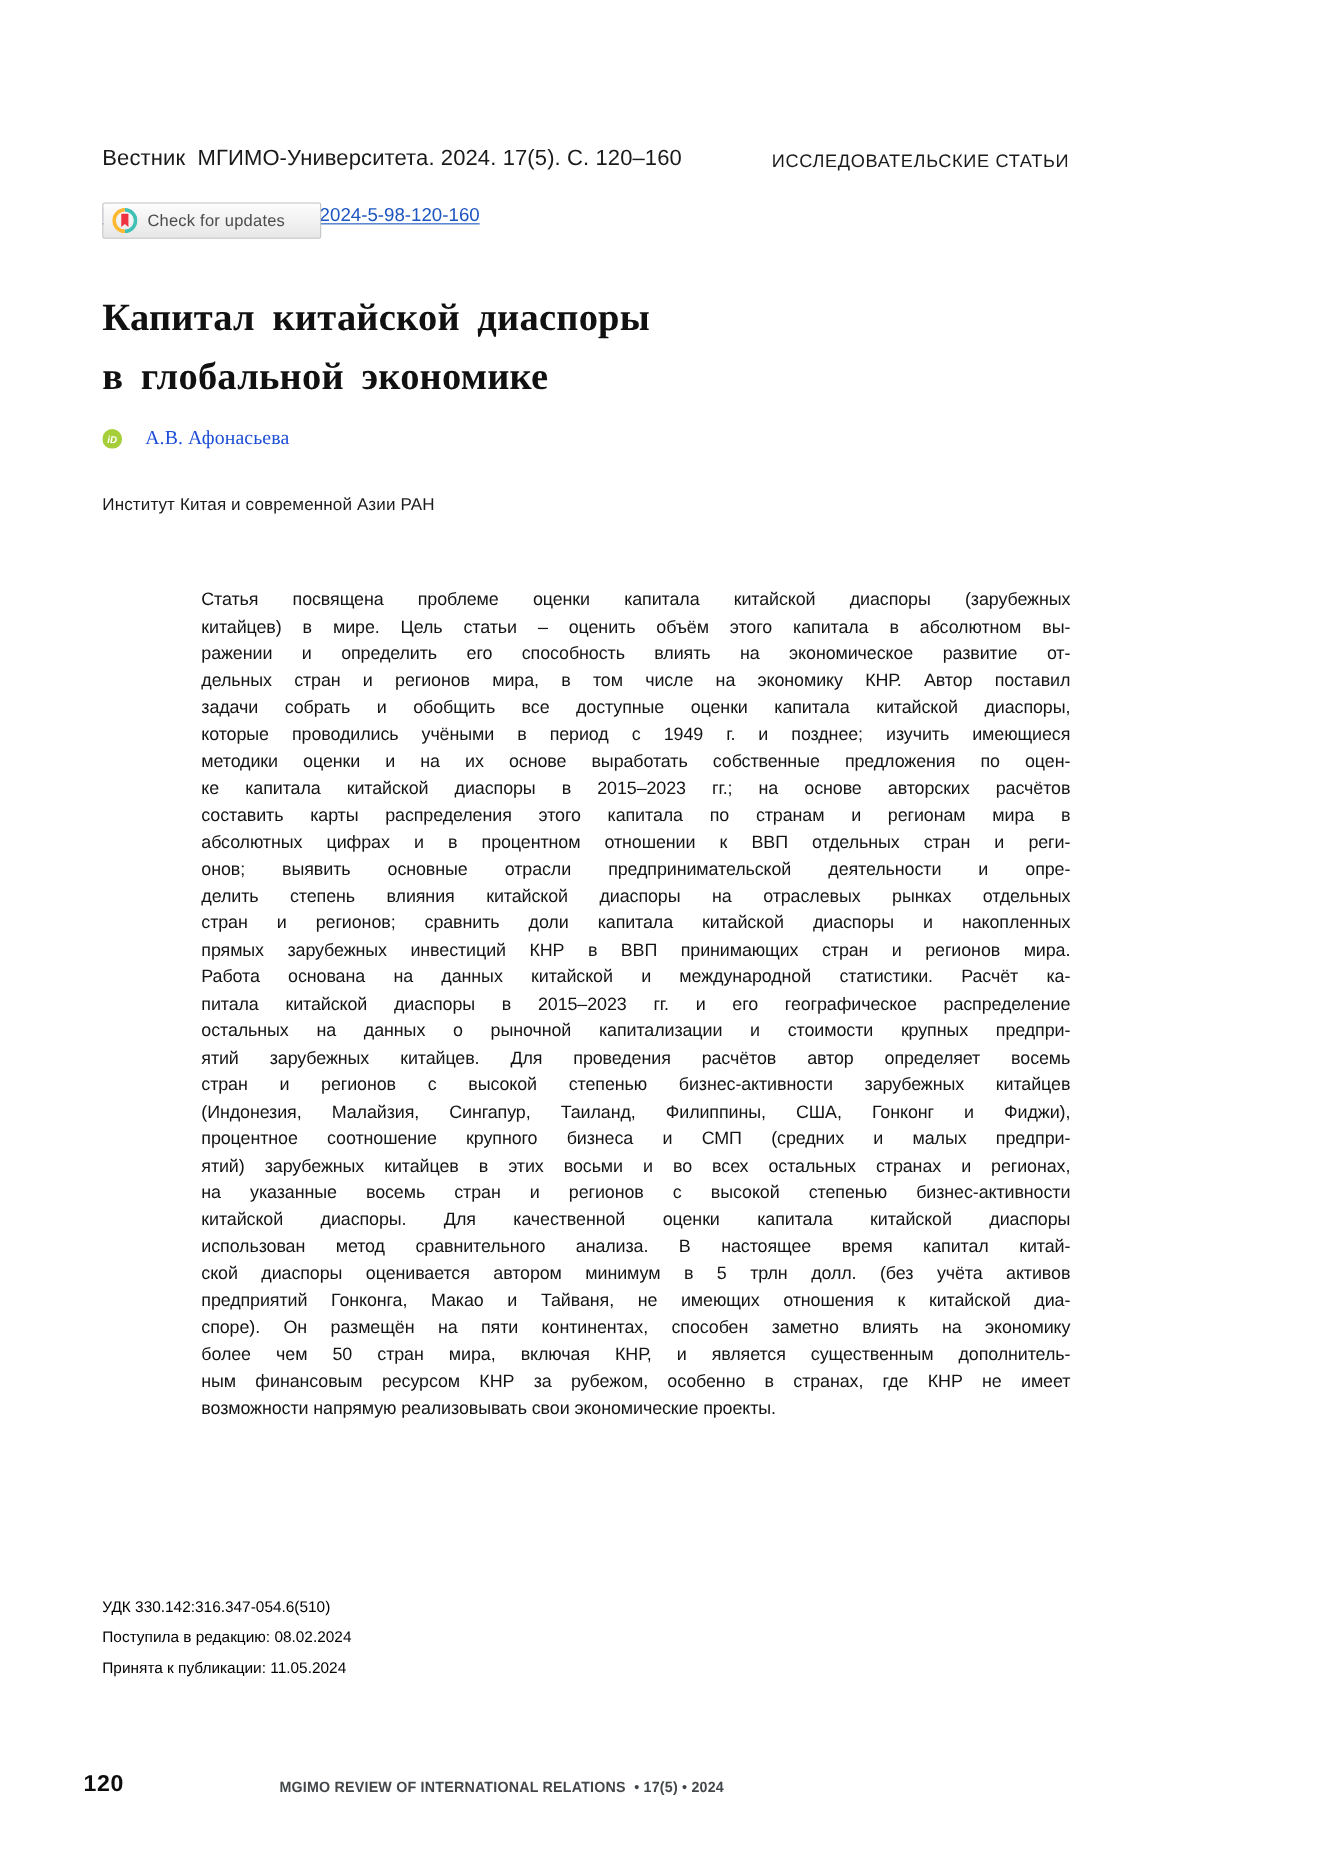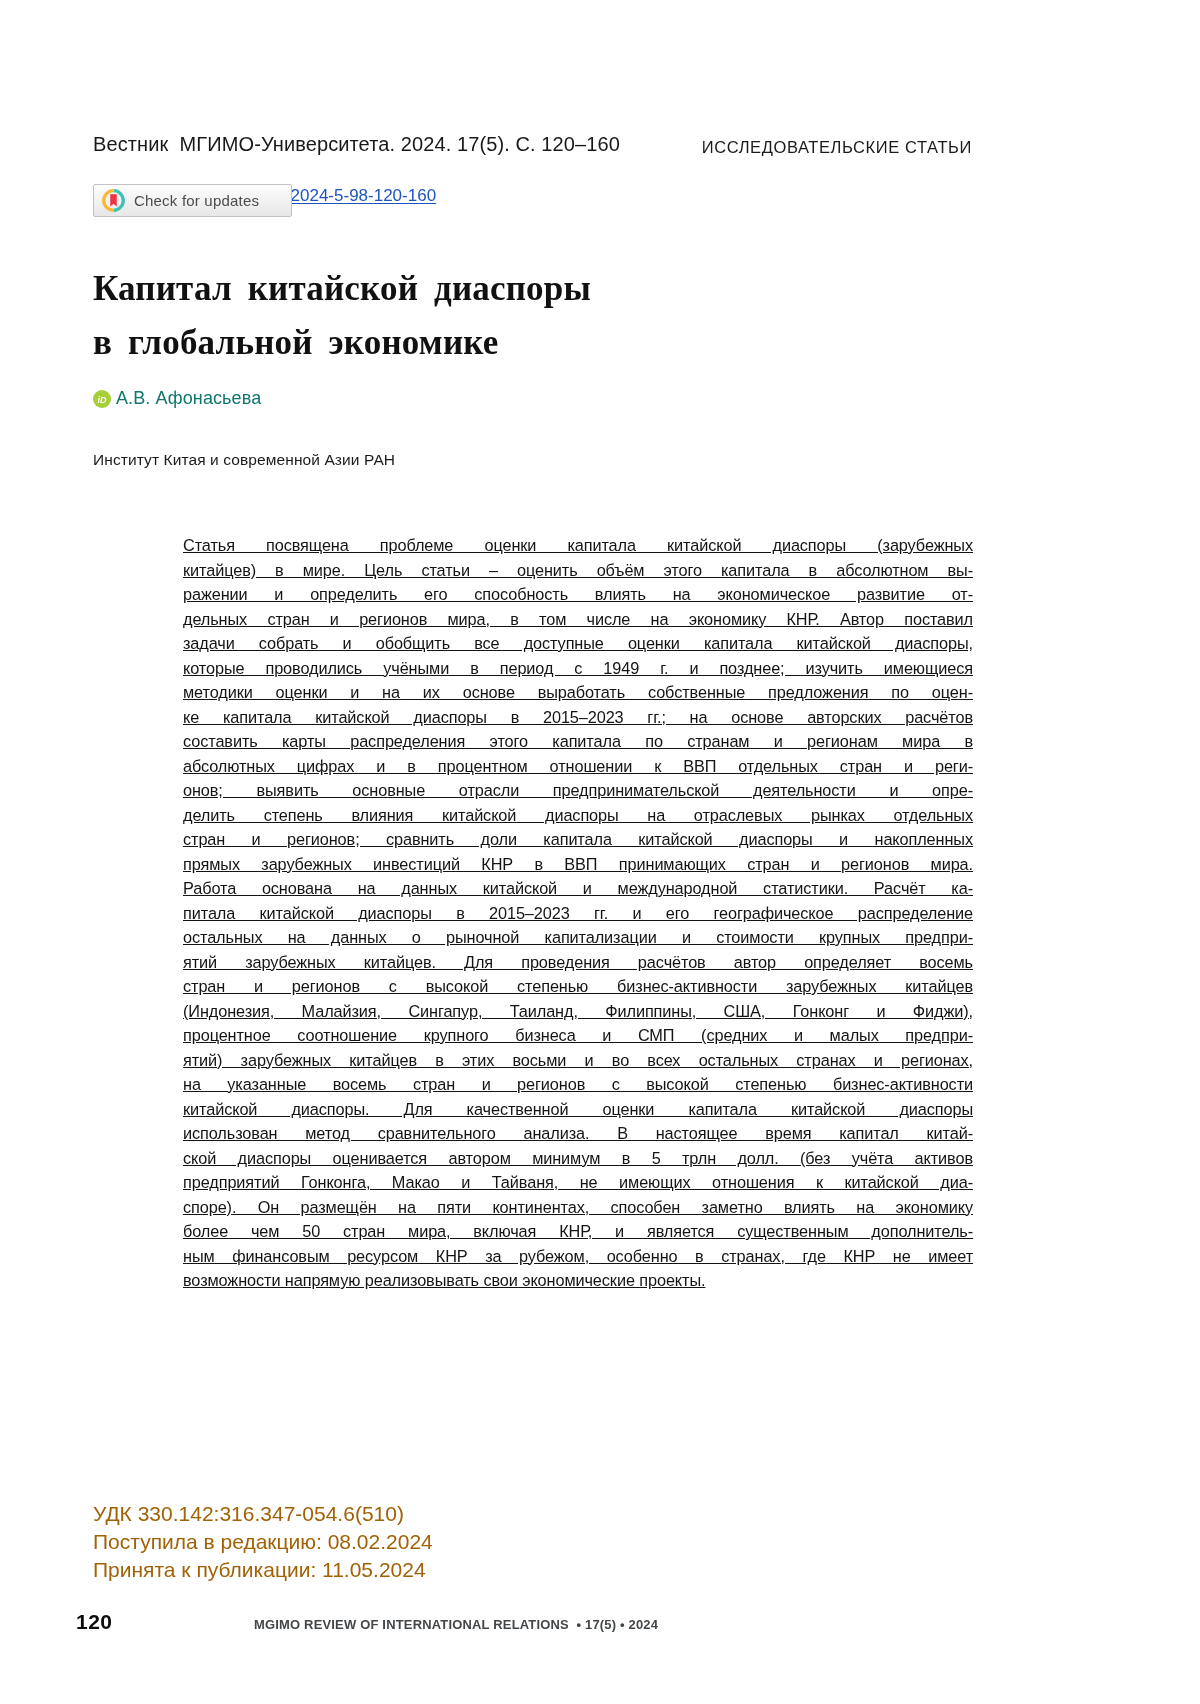--- a/index.html
+++ b/index.html
@@ -46,40 +46,40 @@
   }
   
   .article-title{
     position:absolute;left:93px;top:262px;width:900px;
     font-family:"Liberation Serif",serif;
     font-weight:700;font-size:35px;line-height:54px;
     color:#111;word-spacing:7px;letter-spacing:.2px;
   }
   .author-row{
     position:absolute;left:93px;top:388px;
-    display:flex;align-items:center;gap:5px;
+    display:flex;align-items:center;gap:21px;
   }
-  .author-name{font-size:18px;color:#0f766e;letter-spacing:.1px;}
+  .author-name{font-size:18px;color:#1d4ed8;letter-spacing:.1px;font-family:Liberation Serif, serif;}
   .orcid{width:18px;height:18px;display:block;cursor:pointer;}
   .affiliation{
     position:absolute;left:93px;top:451px;
     font-size:15.5px;color:#1b1b1b;letter-spacing:.1px;
   }
   
   .abstract{
     position:absolute;left:183px;top:533px;width:790px;
     font-size:16.3px;line-height:24.5px;color:#141414;
     letter-spacing:-.1px;
   }
-  .abs-line{text-align:justify;text-align-last:justify;text-decoration:underline;}
+  .abs-line{text-align:justify;text-align-last:justify;}
   .abs-line:last-child{text-align-last:left;}
   
   .meta-block{
-    position:absolute;left:93px;top:1500px;
-    font-size:21px;line-height:28px;color:#a16207;
+    position:absolute;left:93px;top:1446px;
+    font-size:14px;line-height:28px;color:#000000;
   }
   
   .page-number{
     position:absolute;left:76px;top:1610px;
     font-size:21px;font-weight:700;color:#0d0d0d;letter-spacing:.5px;
   }
   .footer-journal{
     position:absolute;left:254px;top:1617px;
     font-size:13.5px;font-weight:700;color:#43474a;
     letter-spacing:.2px;transform:scaleX(.96);transform-origin:left center;

